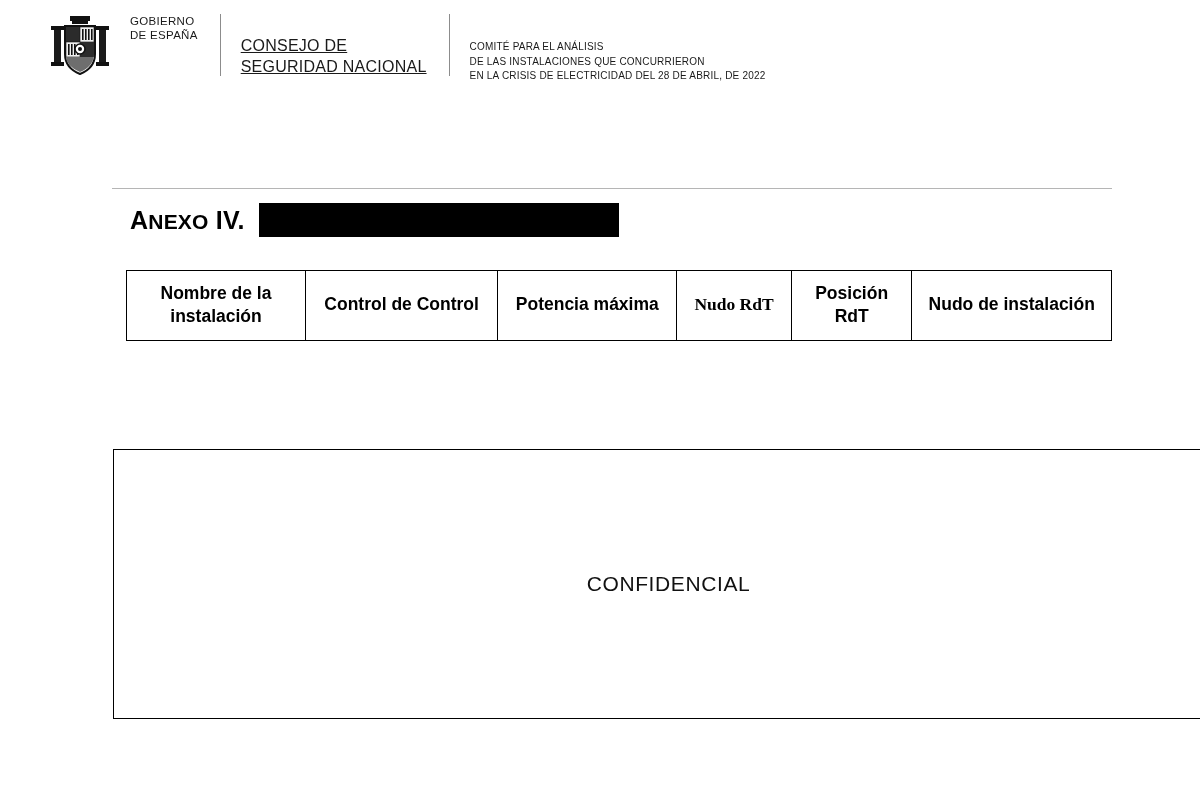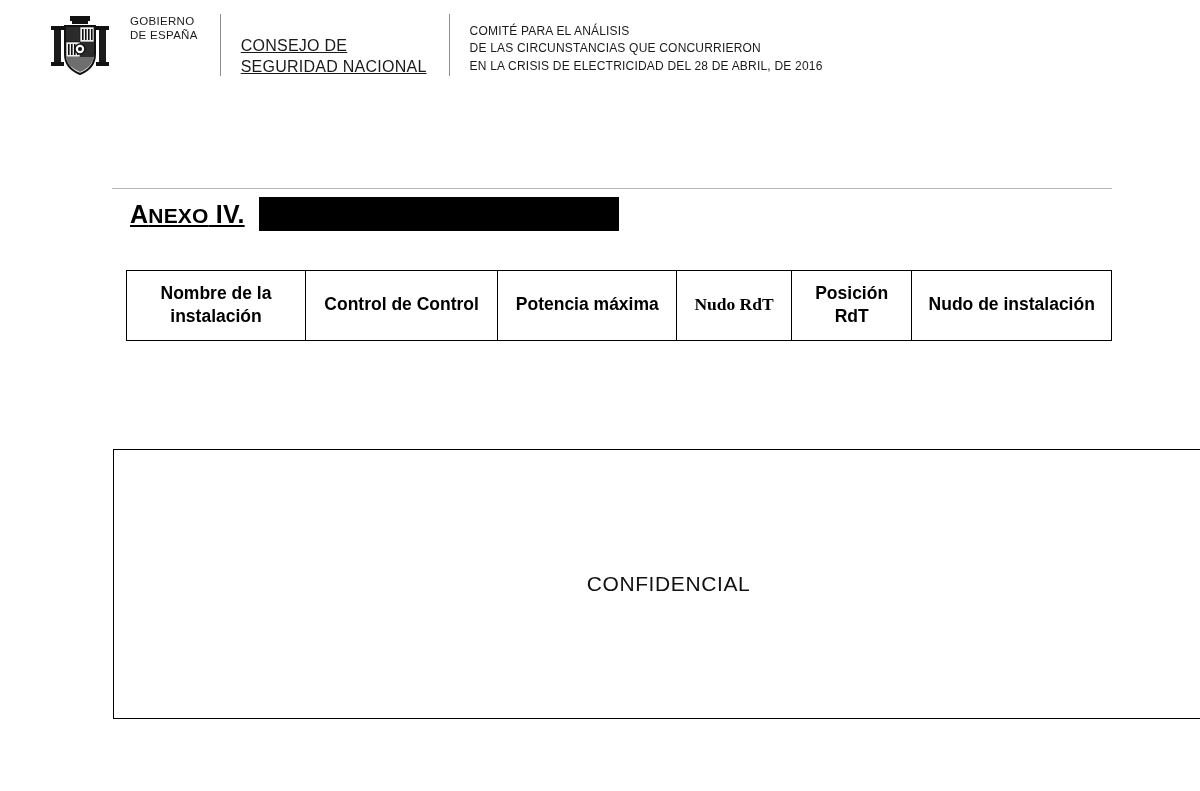--- a/index.html
+++ b/index.html
@@ -59,50 +59,49 @@
     font-size: 16px;
     line-height: 1.3;
     letter-spacing: 0.25px;
     color: #1a1a1a;
     white-space: nowrap;
     text-decoration: underline;
   }
 
   .committee-block {
     margin-left: 20px;
-    margin-top: 9px;
-    font-size: 12px;
+    margin-top: 26px;
+    font-size: 10px;
     line-height: 1.45;
     letter-spacing: 0.2px;
     color: #1a1a1a;
     white-space: nowrap;
   }
 
   
   .title-rule {
     position: absolute;
     left: 112px;
     right: 88px;
     top: 188px;
     height: 1px;
     background: #b5b5b5;
   }
 
   .anexo-title {
     position: absolute;
     left: 130px;
-    top: 197px;
+    top: 203px;
     right: 88px;
     display: flex;
     align-items: center;
     font-weight: bold;
     font-size: 25px;
     letter-spacing: 0.2px;
     white-space: nowrap;
-    text-decoration: underline;
   }
   .anexo-label {
     font-size: 25px;
   }
   .anexo-label .smallcaps {
     font-size: 21px;
   }
   .redaction-bar {
     display: inline-block;
     width: 360px;
@@ -211,22 +210,22 @@
 
   <div class="csn-block">
     <div>CONSEJO DE</div>
     <div>SEGURIDAD NACIONAL</div>
   </div>
 
   <div class="vrule"></div>
 
   <div class="committee-block">
     <div>COMITÉ PARA EL ANÁLISIS</div>
-    <div>DE LAS CIRCUNSTANCIAS QUE CONCURRIERON</div>
-    <div>EN LA CRISIS DE ELECTRICIDAD DEL 28 DE ABRIL, DE 2016</div>
+    <div>DE LAS INSTALACIONES QUE CONCURRIERON</div>
+    <div>EN LA CRISIS DE ELECTRICIDAD DEL 28 DE ABRIL, DE 2022</div>
   </div>
 </div>
 
 <div class="title-rule"></div>
 
 <div class="anexo-title">
   <span class="anexo-label"><span>A</span><span class="smallcaps">NEXO</span><span> IV.</span></span>
   <span class="redaction-bar"></span>
 </div>
 

